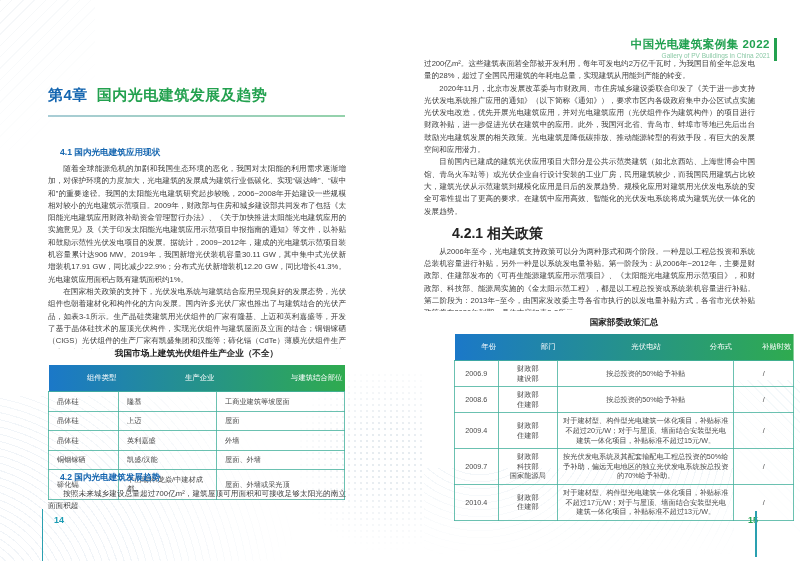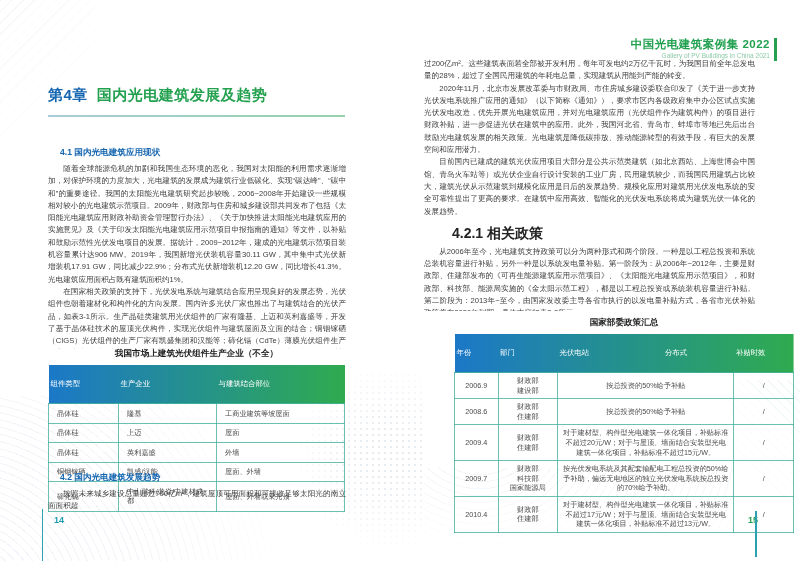--- a/index.html
+++ b/index.html
@@ -59,21 +59,21 @@
   .sec42{position:absolute;left:48px;top:472px;width:298px;height:42px;overflow:hidden;}
   .rp-text{position:absolute;left:424px;top:58px;width:331px;height:253px;overflow:hidden;}
   .sub-heading{font-size:14px;font-weight:bold;color:#222;margin:7px 0 3px 0;text-indent:2em;}
   
   .tbl-block{position:absolute;}
   .tbl1{left:48px;top:348px;width:297px;}
   .tbl2{left:454px;top:317px;width:340px;}
   .tbl-title{font-size:8.6px;font-weight:bold;color:#1b1b1b;text-align:center;margin-bottom:5px;}
   table{border-collapse:collapse;width:100%;}
   thead tr{background:linear-gradient(90deg,#1b78c8,#2fab4f);}
-  th{font-size:7.4px;font-weight:normal;color:#ffffff;padding:14px 2px;border:none;text-align:left;}
+  th{font-size:7.4px;font-weight:normal;color:#ffffff;padding:8px 2px;border:none;text-align:right;}
   td{font-size:7.2px;line-height:9.6px;color:#4a4a4a;border:1px solid rgba(70,178,157,.8);vertical-align:middle;}
   .tbl1 td{padding:4.5px 8px;text-align:left;}
   .tbl2 td{padding:3px 4px;}
   .td-center{text-align:center;}
   .td-left{text-align:center;}
   .td-pre{white-space:pre-line;text-align:center;}
   
   .pn{position:absolute;font-size:9px;font-weight:bold;margin-left:8px;}
   .pn-14{left:46px;top:515px;color:#1b9cb3;}
   .pn-15{left:740px;top:515px;color:#23a14f;}

